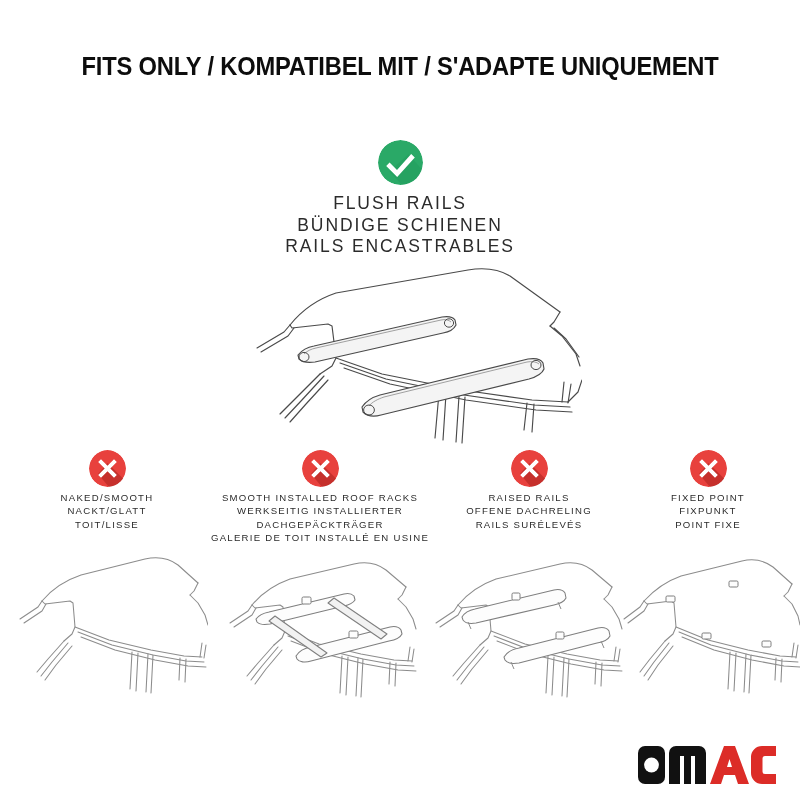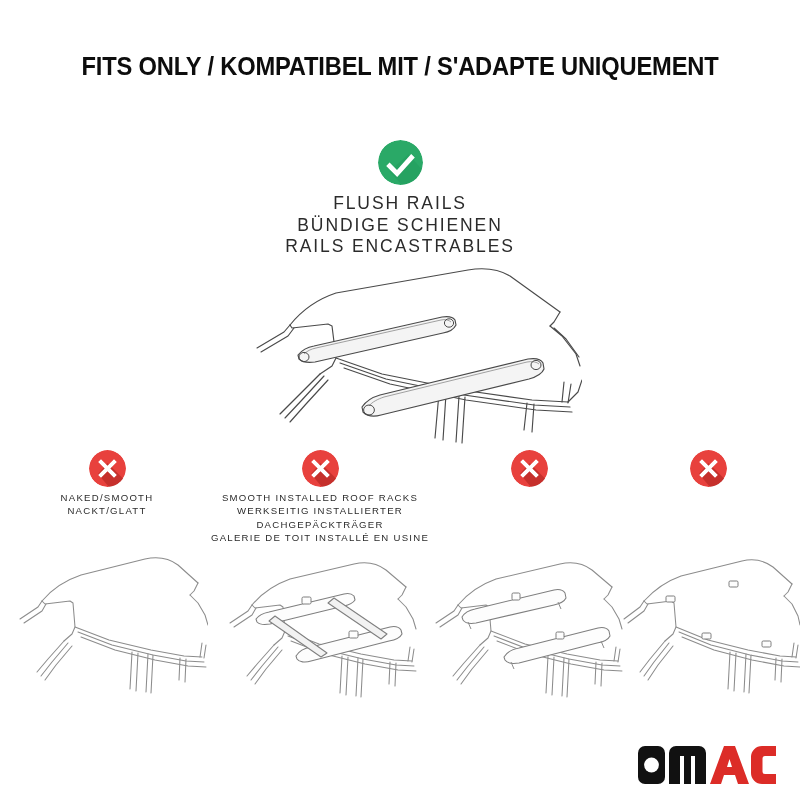--- a/index.html
+++ b/index.html
@@ -159,20 +159,21 @@
         <svg viewBox="0 0 37 37" xmlns="http://www.w3.org/2000/svg" aria-hidden="true">
           <circle cx="18.5" cy="18.5" r="18.5" fill="#e8413d"></circle>
           <path d="M18.5 13 L37 31.5 L37 37 L20 37 L9 24 Z" fill="#a31f1c" opacity="0.5"></path>
           <path d="M12.0 9.2 L18.5 15.7 L25.0 9.2 L27.8 12.0 L21.3 18.5 L27.8 25.0 L25.0 27.8 L18.5 21.3 L12.0 27.8 L9.2 25.0 L15.7 18.5 L9.2 12.0 Z" fill="#ffffff"></path>
         </svg>
       </div>
     </div>
     <div class="col-title">
       <span class="ln">NAKED/SMOOTH</span>
       <span class="ln">NACKT/GLATT</span>
+      <span class="ln">TOIT/LISSE</span>
     </div>
     <div class="col-illus" style="left:4px;top:103px;">
       <svg width="196" height="145" viewBox="0 0 196 145" xmlns="http://www.w3.org/2000/svg" aria-hidden="true">
         <g fill="none" stroke="#8c8c8c" stroke-width="1.05" stroke-linejoin="round" stroke-linecap="round">
           <path d="M30 48 C40 36 54 27 69 22 L133 6 C147 3 158 6 166 12 L186 30"></path>
           <path d="M186 30 L182 38 L178 42"></path>
           <path d="M30 48 L26 54 L8 66"></path>
           <path d="M34 51 L30 58 L12 70"></path>
           <path d="M30 48 L33 51 L58 48 L61 50 L63 74 L60 81 L52 88"></path>
           <path d="M52 88 L36 106 L25 119"></path>
@@ -260,20 +261,25 @@
   <div class="col col-2">
     <div class="badge-wrap">
       <div class="badge badge-no">
         <svg viewBox="0 0 37 37" xmlns="http://www.w3.org/2000/svg" aria-hidden="true">
           <circle cx="18.5" cy="18.5" r="18.5" fill="#e8413d"></circle>
           <path d="M18.5 13 L37 31.5 L37 37 L20 37 L9 24 Z" fill="#a31f1c" opacity="0.5"></path>
           <path d="M12.0 9.2 L18.5 15.7 L25.0 9.2 L27.8 12.0 L21.3 18.5 L27.8 25.0 L25.0 27.8 L18.5 21.3 L12.0 27.8 L9.2 25.0 L15.7 18.5 L9.2 12.0 Z" fill="#ffffff"></path>
         </svg>
       </div>
     </div>
+    <div class="col-title">
+      <span class="ln">RAISED RAILS</span>
+      <span class="ln">OFFENE DACHRELING</span>
+      <span class="ln">RAILS SURÉLEVÉS</span>
+    </div>
     <div class="col-illus" style="left:-10px;top:103px;">
       <svg width="200" height="145" viewBox="0 0 200 145" xmlns="http://www.w3.org/2000/svg" aria-hidden="true">
         <g fill="none" stroke="#8c8c8c" stroke-width="1.05" stroke-linejoin="round" stroke-linecap="round">
           <path d="M34 52 C44 40 58 31 72 26 L136 11 C149 8 160 11 168 17 L188 34"></path>
           <path d="M188 34 L184 42 L180 46"></path>
           <path d="M34 52 L30 58 L12 70"></path>
           <path d="M38 55 L34 62 L16 74"></path>
           <path d="M34 52 L37 55 L62 52 L65 54 L67 78 L64 85 L56 92"></path>
           <path d="M56 92 L40 110 L29 123"></path>
           <path d="M60 94 L44 113 L33 127"></path>
@@ -312,20 +318,25 @@
   <div class="col col-3">
     <div class="badge-wrap">
       <div class="badge badge-no">
         <svg viewBox="0 0 37 37" xmlns="http://www.w3.org/2000/svg" aria-hidden="true">
           <circle cx="18.5" cy="18.5" r="18.5" fill="#e8413d"></circle>
           <path d="M18.5 13 L37 31.5 L37 37 L20 37 L9 24 Z" fill="#a31f1c" opacity="0.5"></path>
           <path d="M12.0 9.2 L18.5 15.7 L25.0 9.2 L27.8 12.0 L21.3 18.5 L27.8 25.0 L25.0 27.8 L18.5 21.3 L12.0 27.8 L9.2 25.0 L15.7 18.5 L9.2 12.0 Z" fill="#ffffff"></path>
         </svg>
       </div>
     </div>
+    <div class="col-title">
+      <span class="ln">FIXED POINT</span>
+      <span class="ln">FIXPUNKT</span>
+      <span class="ln">POINT FIXE</span>
+    </div>
     <div class="col-illus" style="left:2px;top:103px;">
       <svg width="182" height="145" viewBox="0 0 182 145" xmlns="http://www.w3.org/2000/svg" aria-hidden="true">
         <g fill="none" stroke="#8c8c8c" stroke-width="1.05" stroke-linejoin="round" stroke-linecap="round">
           <path d="M26 48 C36 37 49 28 63 23 L124 8 C137 5 147 8 155 14 L174 31"></path>
           <path d="M174 31 L170 39 L166 43"></path>
           <path d="M26 48 L22 54 L6 66"></path>
           <path d="M30 51 L26 58 L10 70"></path>
           <path d="M26 48 L29 51 L53 48 L56 50 L58 74 L55 81 L47 88"></path>
           <path d="M47 88 L32 106 L22 119"></path>
           <path d="M51 90 L36 109 L26 123"></path>

